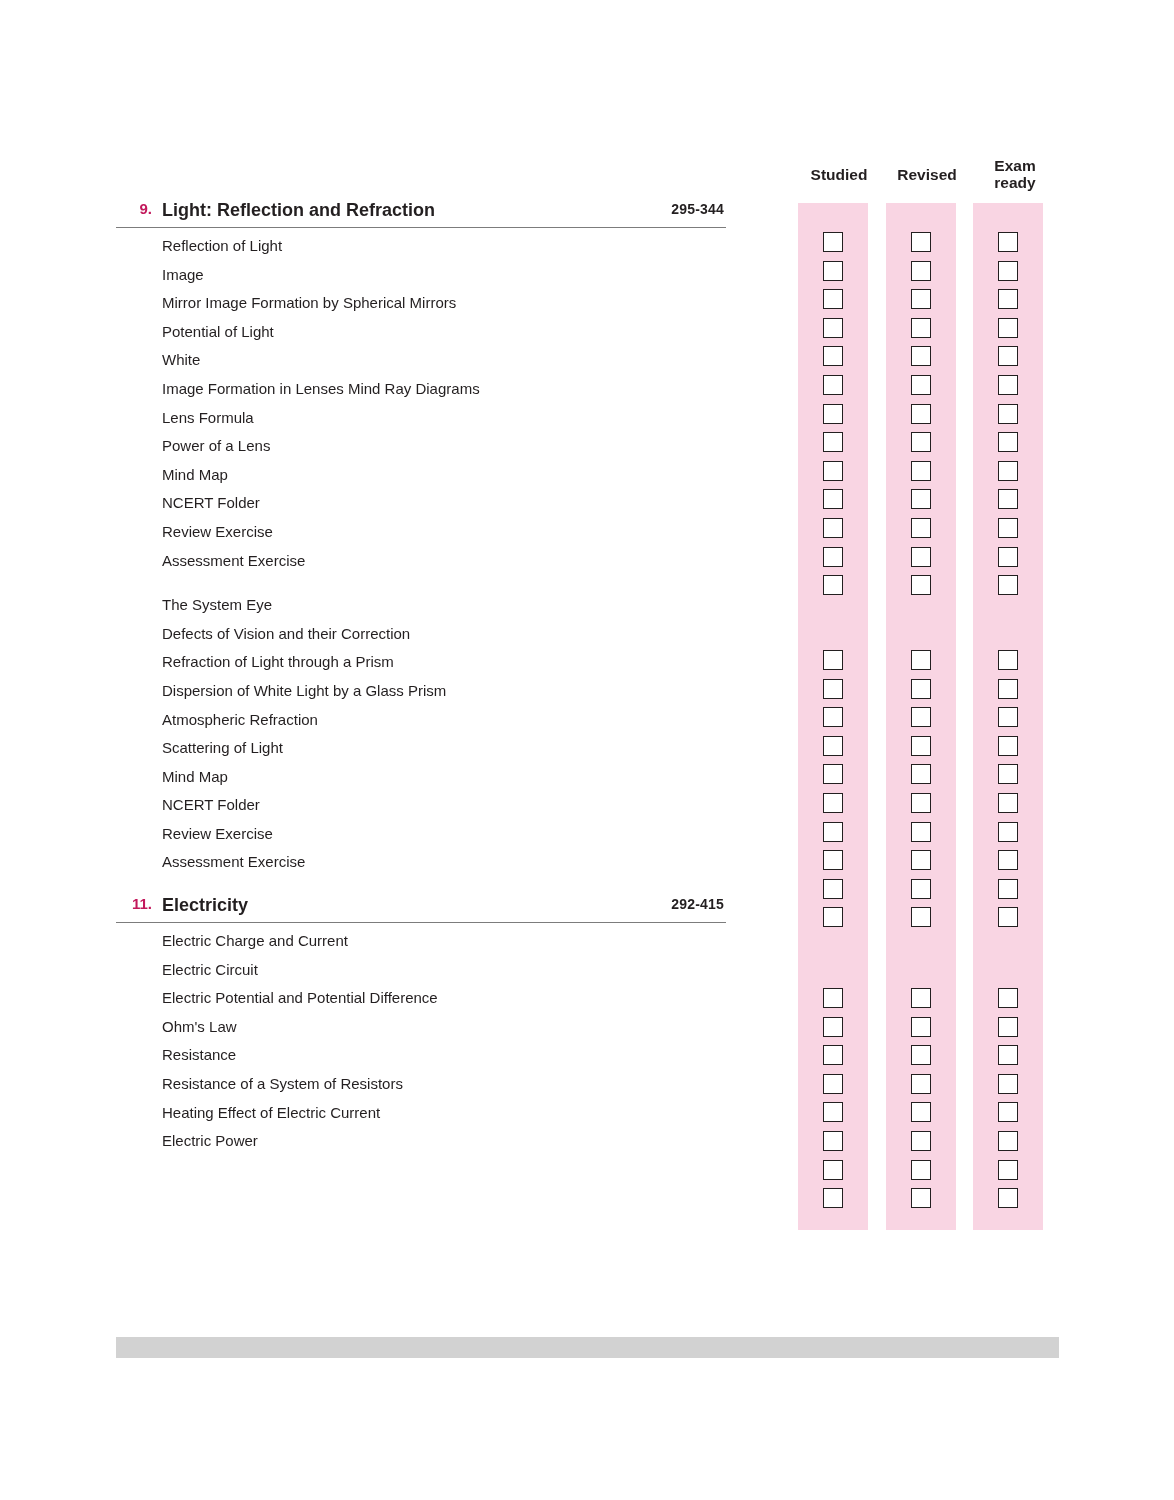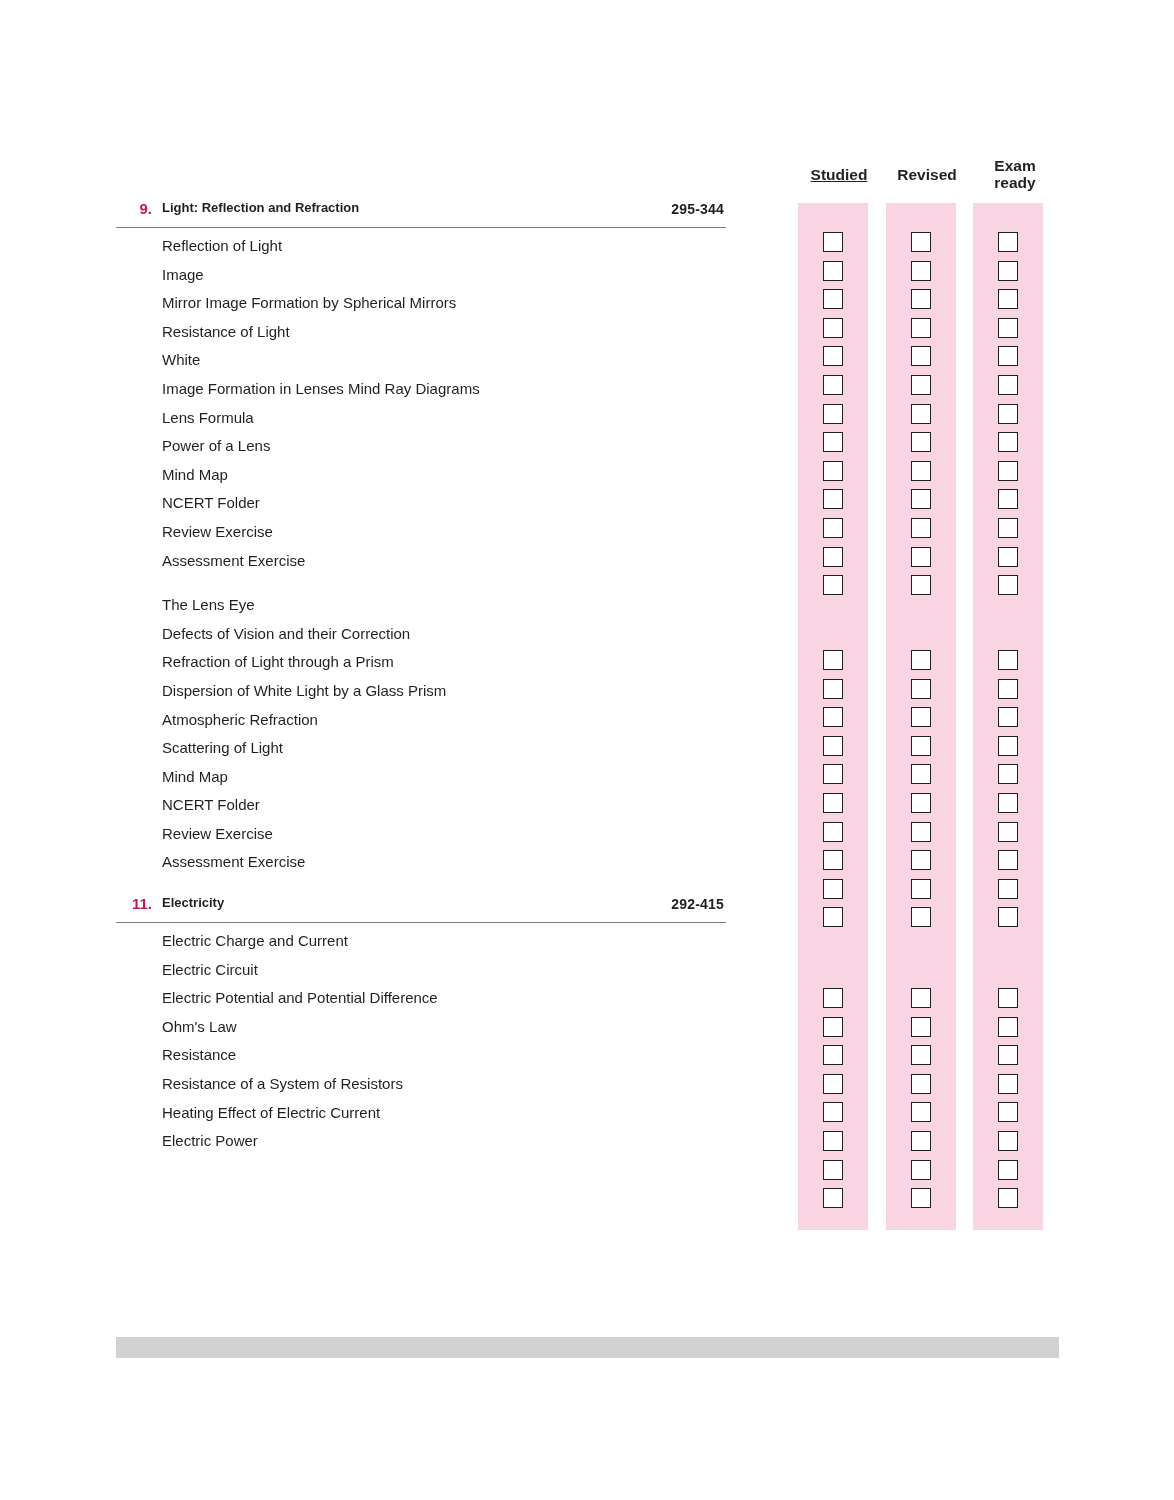--- a/index.html
+++ b/index.html
@@ -26,21 +26,21 @@
   }
   .col-head {
     position: absolute;
     width: 82px;
     text-align: center;
     font-size: 15.5px;
     font-weight: bold;
     color: #231f20;
     line-height: 1.12;
   }
-  .col-head.c0 { left: 0px;   top: 11px; text-decoration: underline; }
+  .col-head.c0 { left: 0px;   top: 11px; }
   .col-head.c1 { left: 88px;  top: 11px; }
   .col-head.c2 { left: 176px; top: 2px; }
 
   
   .strip {
     position: absolute;
     top: 203px;
     width: 70px;
     height: 1027px;
     background: #f9d5e3;
@@ -83,21 +83,21 @@
     width: 36px;
     text-align: right;
     font-size: 15px;
     font-weight: bold;
     color: #c2185b;
   }
   .ch-title {
     position: absolute;
     left: 46px;
     top: 2px;
-    font-size: 13px;
+    font-size: 18px;
     font-weight: bold;
     color: #231f20;
   }
   .ch-pages {
     position: absolute;
     right: 2px;
     top: 3px;
     font-size: 14px;
     font-weight: bold;
     color: #231f20;
@@ -234,33 +234,33 @@
 <div class="content">
     <div class="chapter">
       <div class="chapter-head">
         <div class="ch-num">9.</div>
         <div class="ch-title">Light: Reflection and Refraction</div>
         <div class="ch-pages">295-344</div>
       </div>
       <div class="topic">Reflection of Light</div>
       <div class="topic">Image</div>
       <div class="topic">Mirror Image Formation by Spherical Mirrors</div>
-      <div class="topic">Resistance of Light</div>
+      <div class="topic">Potential of Light</div>
       <div class="topic">White</div>
       <div class="topic">Image Formation in Lenses Mind Ray Diagrams</div>
       <div class="topic">Lens Formula</div>
       <div class="topic">Power of a Lens</div>
       <div class="topic">Mind Map</div>
       <div class="topic">NCERT Folder</div>
       <div class="topic">Review Exercise</div>
       <div class="topic">Assessment Exercise</div>
     </div>
     <div class="ch-gap"></div>
     <div class="chapter">
-      <div class="topic">The Lens Eye</div>
+      <div class="topic">The System Eye</div>
       <div class="topic">Defects of Vision and their Correction</div>
       <div class="topic">Refraction of Light through a Prism</div>
       <div class="topic">Dispersion of White Light by a Glass Prism</div>
       <div class="topic">Atmospheric Refraction</div>
       <div class="topic">Scattering of Light</div>
       <div class="topic">Mind Map</div>
       <div class="topic">NCERT Folder</div>
       <div class="topic">Review Exercise</div>
       <div class="topic">Assessment Exercise</div>
     </div>

